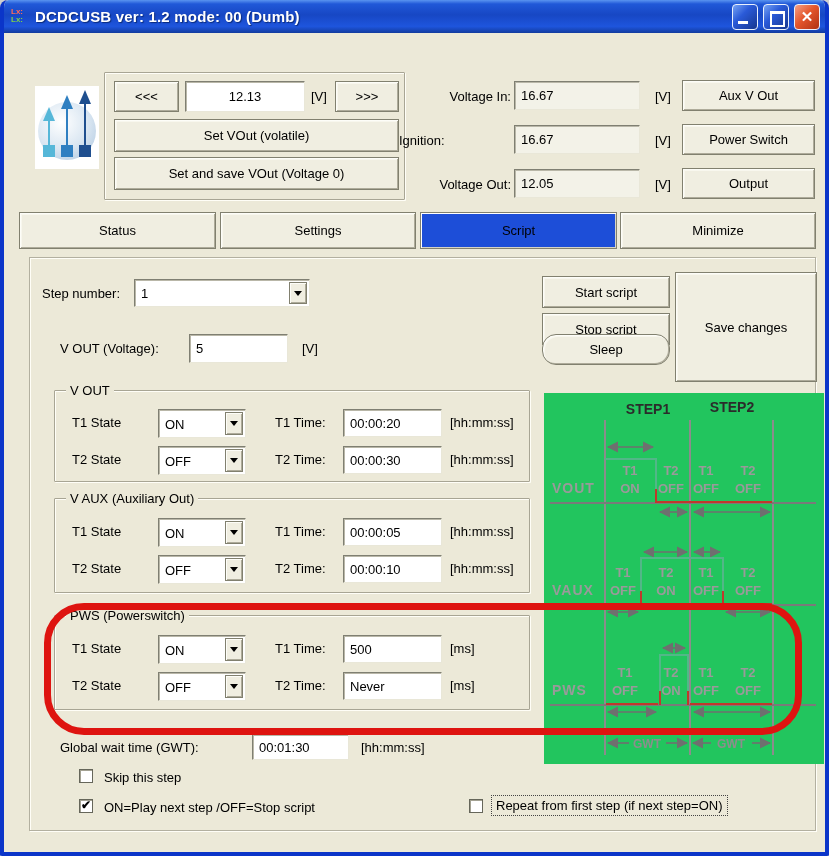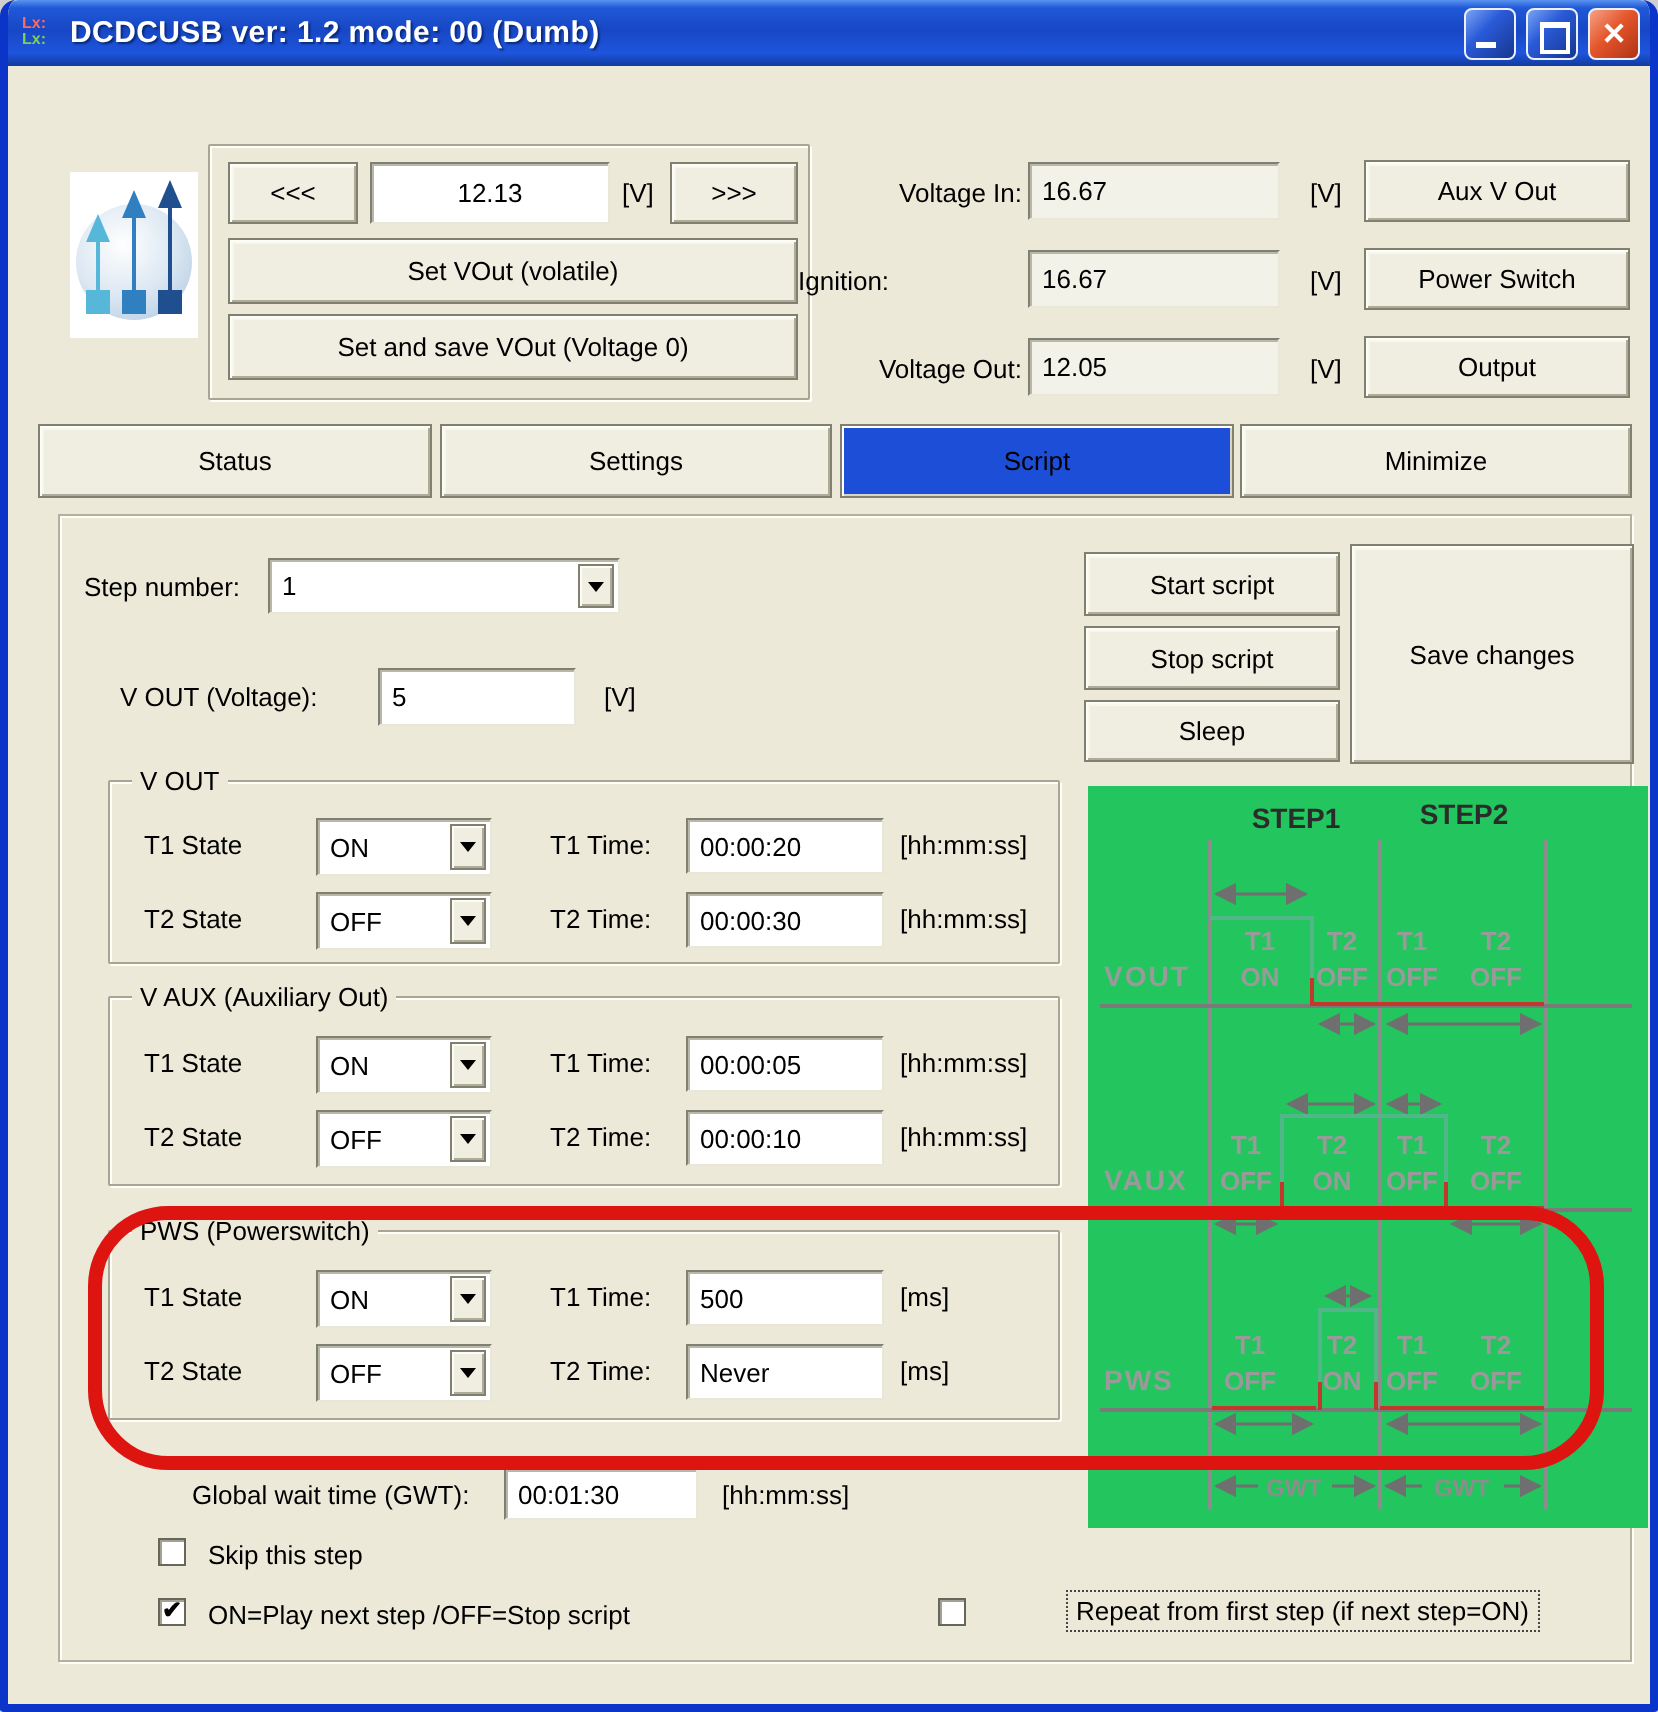--- a/index.html
+++ b/index.html
@@ -69,21 +69,21 @@
     box-shadow:inset 1px 1px 0 #fffef7, 1px 1px 0 #fffef7;
   }
   .group-title { position:absolute; top:-8px; left:11px; background:#ece9d8; padding:0 4px; font-size:13px; white-space:nowrap; }
   .panel {
     position:absolute; left:25px; top:257px; width:787px; height:574px;
     border:1px solid #b3b0a0;
     box-shadow:inset 1px 1px 0 #fffef7, 1px 1px 0 #fffef7;
   }
   .cb { position:absolute; width:14px; height:14px; background:#fff; border:1px solid #66665a; box-shadow:inset 1px 1px 0 #a3a192; }
   .cb.checked::after { content:"✔"; position:absolute; left:1px; top:-2px; font-size:12px; font-weight:bold; color:#000; }
-  .focus-dotted { border:1px dotted #444; padding:2px 4px;margin-left:42px; }
+  .focus-dotted { border:1px dotted #444; padding:2px 4px; }
   .annotation {
     position:absolute; left:40px; top:603px; width:758px; height:132px;
     border:7px solid #de1410; border-radius:40px;
     pointer-events:none; z-index:6;
   }
   .logo { position:absolute; left:31px; top:86px; width:64px; height:83px; background:#fff; display:flex; align-items:center; justify-content:center; }
   .diagram { position:absolute; left:540px; top:393px; width:280px; height:371px; background:#22c55e; z-index:2; }
   svg text { font-family:"Liberation Sans", sans-serif; }
 </style>
 </head>
@@ -161,21 +161,21 @@
         <span class="tri-down"></span>
       </span>
   </div>
 
   <span class="lbl" style="left:56px; top:341px;">V OUT (Voltage):</span>
   <input class="field" style="left: 185px; top: 334px; width: 99px; height: 29px;" value="5">
   <span class="lbl" style="left:298px; top:341px;">[V]</span>
 
   <div class="btn" style="left:538px; top:276px; width:128px; height:32px;">Start script</div>
   <div class="btn" style="left:538px; top:313px; width:128px; height:32px;">Stop script</div>
-  <div class="btn" style="left:538px; top:350px; width:128px; height:31px;">Sleep</div>
+  <div class="btn" style="left:538px; top:334px; width:128px; height:31px;border-radius:14px;">Sleep</div>
   <div class="btn" style="left:671px; top:272px; width:142px; height:110px;">Save changes</div>
 
   <div class="group" style="left:50px; top:390px; width:476px; height:92px;padding-left:12px;">
     <span class="group-title">V OUT</span>
     <span class="lbl" style="left:17px; top:24px;">T1 State</span>
     <div class="combo" style="left:103px; top:18px; width:88px; height:29px;">
       <span class="combo-val">ON</span>
       <span class="combo-btn">
           <span class="tri-down"></span>
         </span>
@@ -238,21 +238,21 @@
           <span class="tri-down"></span>
         </span>
     </div>
     <span class="lbl" style="left:220px; top:62px;">T2 Time:</span>
     <input class="field" style="left: 288px; top: 56px; width: 99px; height: 28px;" value="Never">
     <span class="lbl" style="left:395px; top:62px;">[ms]</span>
   </div>
 
   <div class="annotation"></div>
 
-  <span class="lbl" style="left:56px; top:740px;margin-left:36px;">Global wait time (GWT):</span>
+  <span class="lbl" style="left:56px; top:740px;">Global wait time (GWT):</span>
   <input class="field" style="left: 248px; top: 734px; width: 97px; height: 26px;" value="00:01:30">
   <span class="lbl" style="left:357px; top:740px;">[hh:mm:ss]</span>
 
   <span class="cb" style="left:75px; top:769px;"></span>
   <span class="lbl" style="left:100px; top:770px;">Skip this step</span>
 
   <span class="cb checked" style="left:75px; top:799px;"></span>
   <span class="lbl" style="left:100px; top:800px;text-align:center;">ON=Play next step /OFF=Stop script</span>
 
   <span class="cb" style="left:465px; top:799px;"></span>

